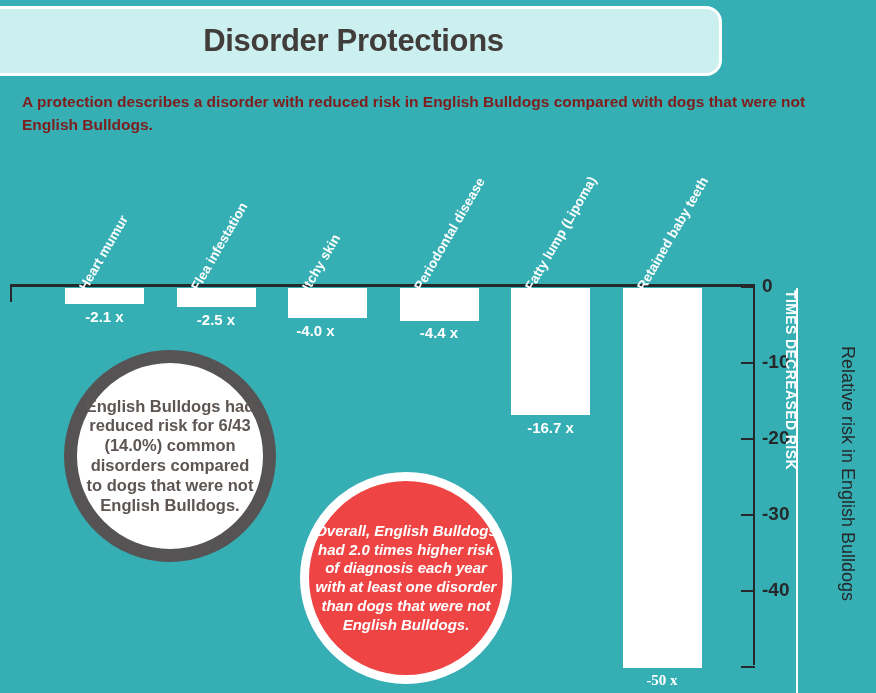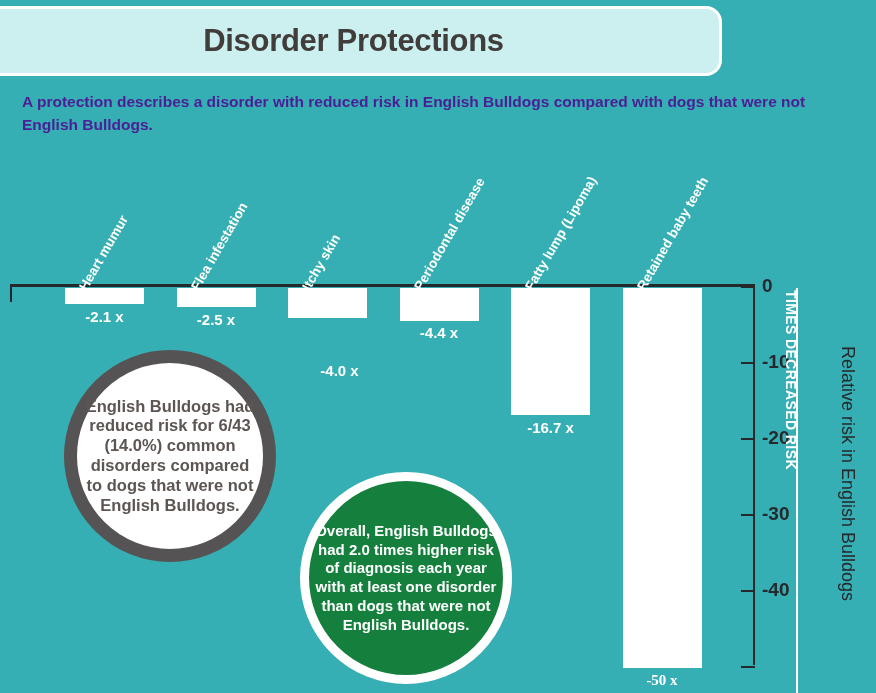--- a/index.html
+++ b/index.html
@@ -35,21 +35,21 @@
     font-weight: bold;
     letter-spacing: -0.3px;
     white-space: nowrap;
   }
 
   
   #subtitle {
     position: absolute;
     left: 22px; top: 90px;
     width: 840px;
-    color: #4c1d95;
+    color: #7f1d1d;
     font-size: 15.5px;
     font-weight: bold;
     line-height: 1.5;
   }
 
   
   #plot {
     position: absolute;
     left: 0; top: 150px;
     width: 876px; height: 543px;
@@ -158,26 +158,27 @@
     background: #ffffff;
     border: 13px solid #565354;
     color: #5C5552;
     font-size: 16.5px;
     line-height: 1.2;
     padding: 6px;
   }
   #callout-dark {
     left: 300px; top: 472px;
     width: 212px; height: 212px;
-    background: #15803d;
+    background: #ef4444;
     border: 9px solid #FFFFFF;
     color: #FFFFFF;
     font-size: 15px;
     line-height: 1.25;
     padding: 6px;
+    font-style: italic;
   }
 </style>
 </head>
 <body>
 
 <div id="infographic">
 
   <div id="title-banner">
     <span id="title-text">Disorder Protections</span>
   </div>
@@ -203,21 +204,21 @@
         <div class="tick-label" style="top: 440px;">-40</div>
         <div class="tick-mark" style="top: 516px;"></div>
         <div class="tick-label" style="top: 516px; margin-top: 48px;">-50</div>
       </div>
     <div id="bars-layer">
         <div class="bar" style="left: 65px; top: 138px; width: 79px; height: 15.96px;"></div>
         <div class="bar-value" style="left: 47px; top: 157.96px; width: 115px;">-2.1 x</div>
         <div class="bar" style="left: 176.5px; top: 138px; width: 79px; height: 19px;"></div>
         <div class="bar-value" style="left: 158.5px; top: 161px; width: 115px;">-2.5 x</div>
         <div class="bar" style="left: 288px; top: 138px; width: 79px; height: 30.4px;"></div>
-        <div class="bar-value" style="left: 282px; top: 172.4px; width: 115px; margin-top: 40px;">-4.0 x</div>
+        <div class="bar-value" style="left: 258px; top: 172.4px; width: 115px;">-4.0 x</div>
         <div class="bar" style="left: 399.5px; top: 138px; width: 79px; height: 33.44px;"></div>
         <div class="bar-value" style="left: 381.5px; top: 174px; width: 115px;">-4.4 x</div>
         <div class="bar" style="left: 511px; top: 138px; width: 79px; height: 126.92px;"></div>
         <div class="bar-value" style="left: 493px; top: 268.92px; width: 115px;">-16.7 x</div>
         <div class="bar" style="left: 622.5px; top: 138px; width: 79px; height: 380px;"></div>
         <div class="bar-value" style="left: 604.5px; top: 522px; width: 115px; font-family: Liberation Serif, serif;">-50 x</div>
       </div>
     <div id="catlabels-layer">
         <div class="cat-label" style="left: 89px; top: 128px;">Heart mumur</div>
         <div class="cat-label" style="left: 200.5px; top: 128px;">Flea infestation</div>

